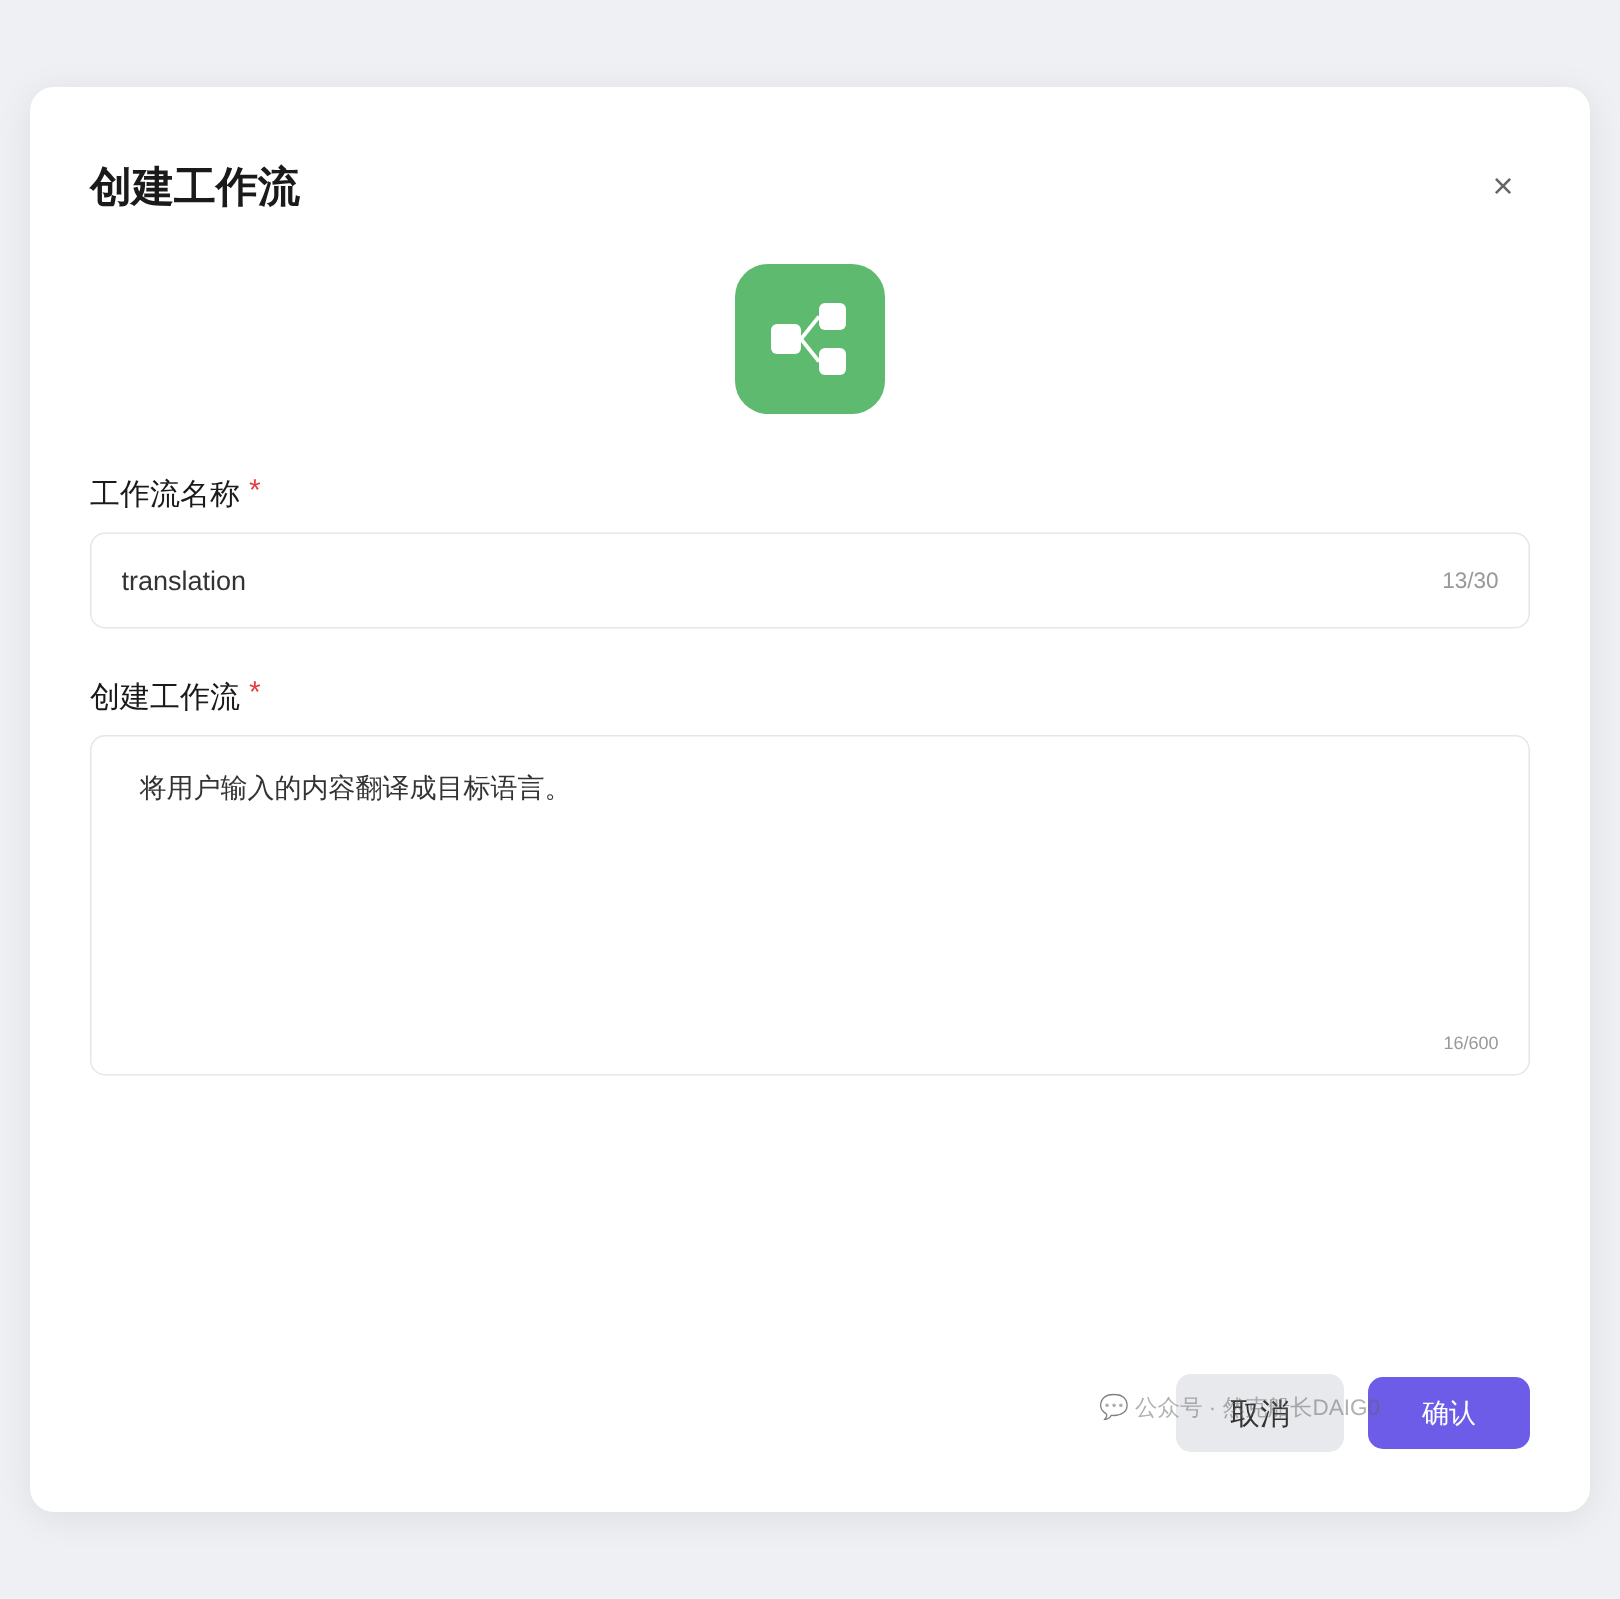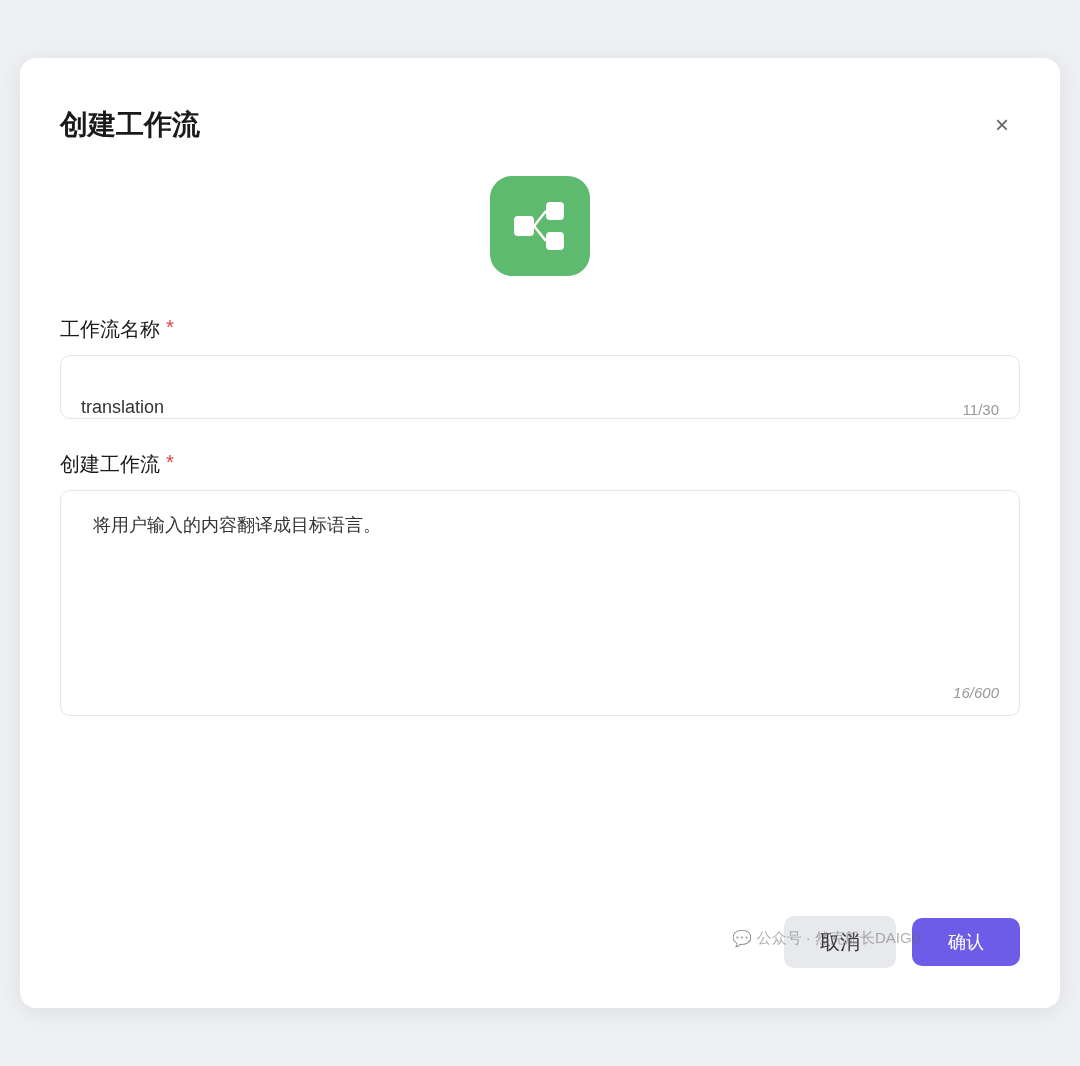--- a/index.html
+++ b/index.html
@@ -103,21 +103,21 @@
     }
 
     .required-star {
       color: #e53e3e;
       font-size: 20px;
     }
 
     .input-wrapper {
       position: relative;
       display: flex;
-      align-items: flex-end;
+      align-items: center;
       border: 1.5px solid #e4e6eb;
       border-radius: 10px;
       background: #ffffff;
       padding: 0 20px;
       height: 64px;
     }
 
     .input-wrapper input {
       flex: 1;
       border: none;
@@ -151,23 +151,22 @@
       resize: none;
       min-height: 160px;
       font-family: inherit;
       line-height: 1.6;
     }
 
     .textarea-char-count {
       position: absolute;
       bottom: 14px;
       right: 20px;
-      font-size: 15px;
+      font-size: 12px;
       color: #999;
-      font-style: italic;
     }
 
     .dialog-footer {
       margin-top: auto;
       padding-top: 40px;
       display: flex;
       justify-content: flex-end;
       gap: 16px;
       align-items: center;
     }
@@ -240,21 +239,21 @@
       </div>
     </div>
 
     <div class="form-group">
       <div class="form-label">
         <span>工作流名称</span>
         <span class="required-star">*</span>
       </div>
       <div class="input-wrapper">
         <input type="text" value="translation" style="">
-        <span class="char-count">11/30</span>
+        <span class="char-count">13/30</span>
       </div>
     </div>
 
     <div class="form-group">
       <div class="form-label">
         <span>创建工作流</span>
         <span class="required-star">*</span>
       </div>
       <div class="textarea-wrapper">
         <textarea style="">将用户输入的内容翻译成目标语言。</textarea>

